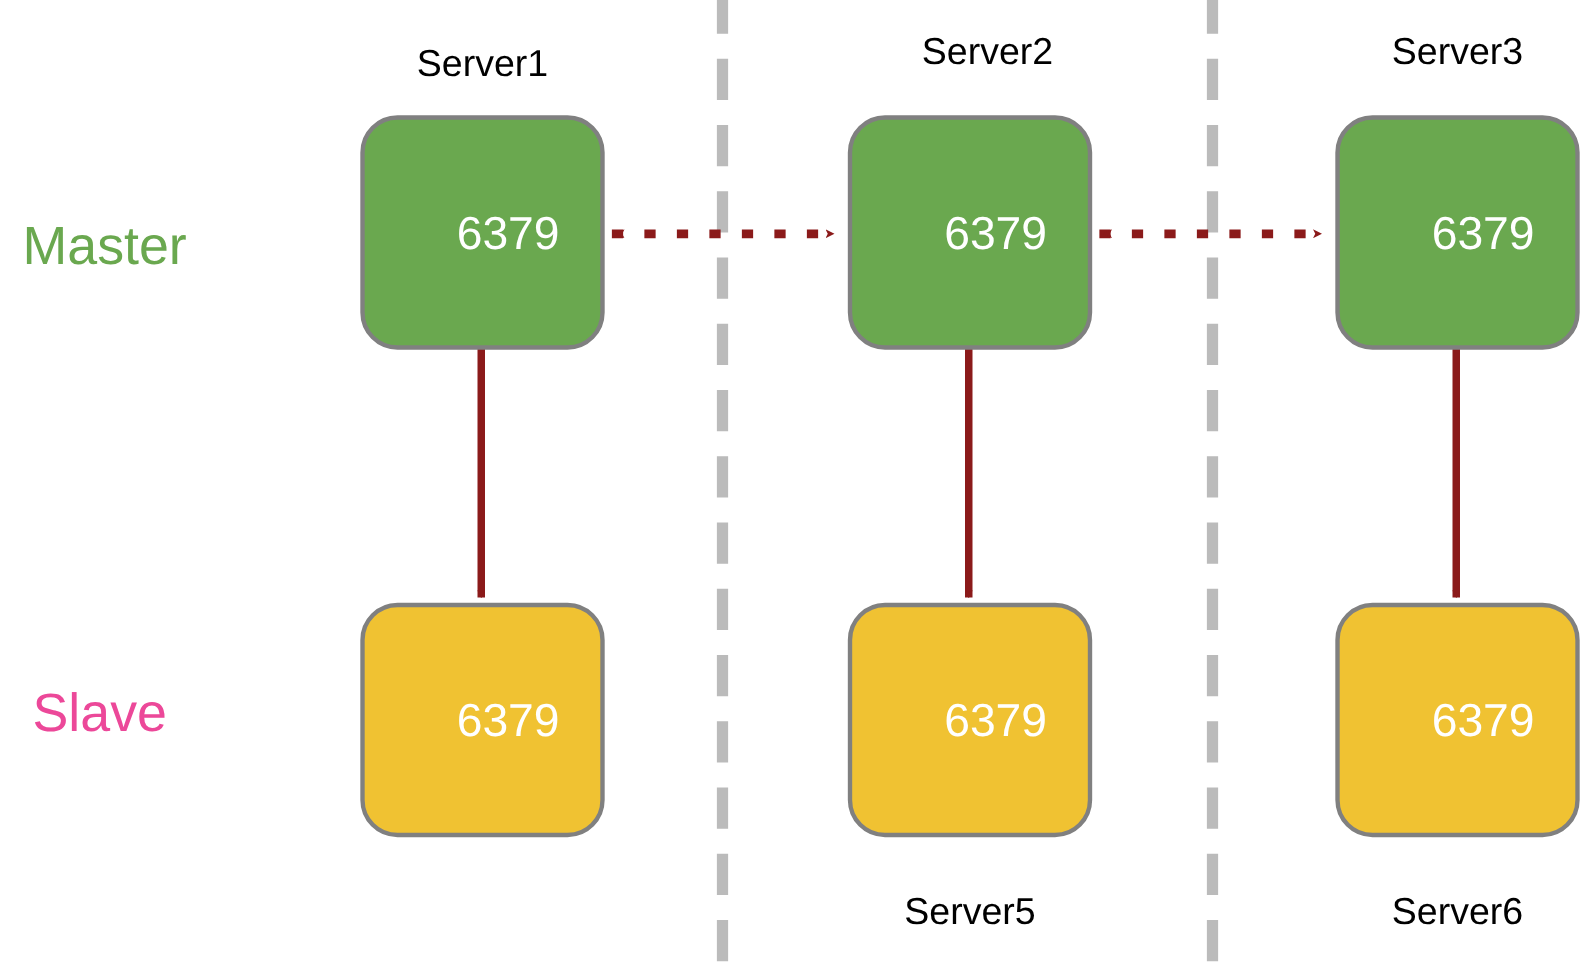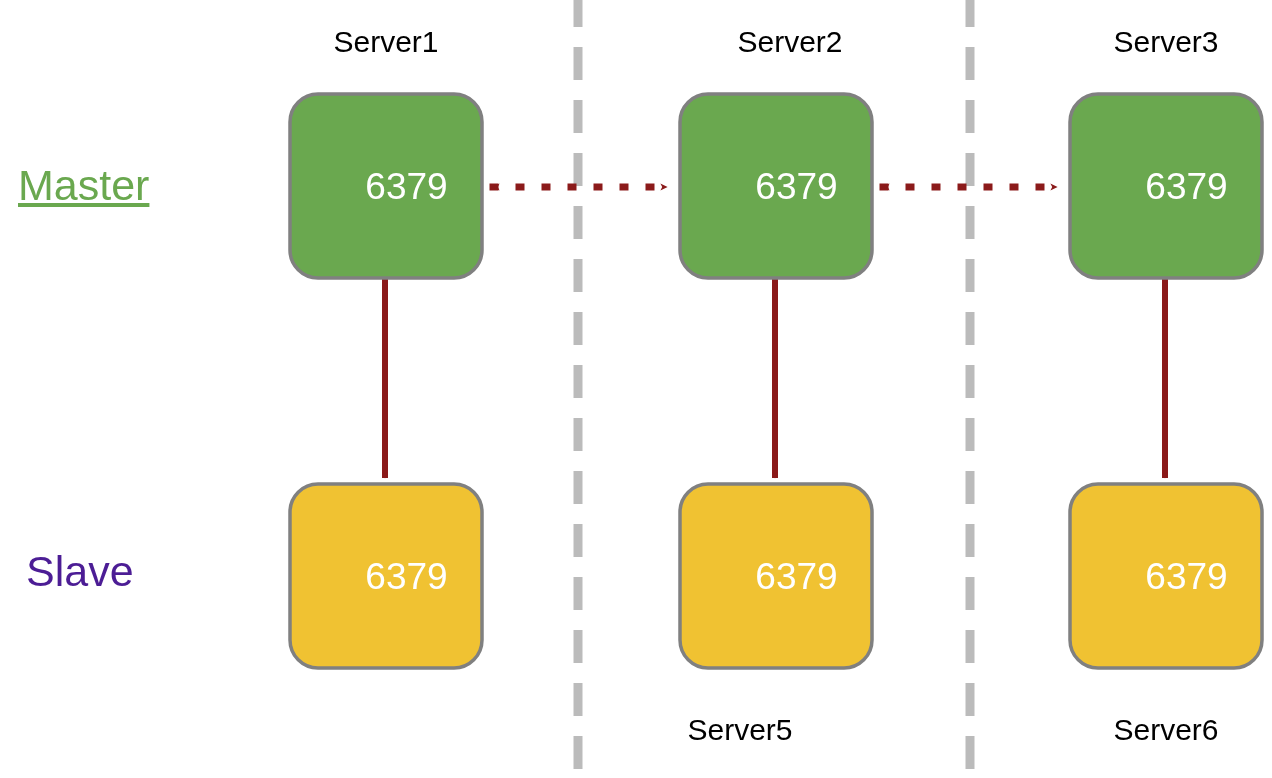--- a/index.html
+++ b/index.html
@@ -29,22 +29,21 @@
   
   .row-label {
     position: absolute;
     font-size: 43px;
     line-height: 43px;
     white-space: nowrap;
     letter-spacing: 0px;
   }
   .row-label.master {
     left: 18px;
-    top: 164px;
-    text-decoration: underline;
+    top: 176px;
   }
   .row-label.slave {
     left: 26px;
     top: 550px;
   }
 
   .server-caption {
     position: absolute;
     font-size: 30px;
     line-height: 30px;
@@ -107,27 +106,27 @@
     </g>
 
     <g>
       <rect x="290" y="484" width="192" height="184" rx="28" ry="28" fill="#f0c232" stroke="#808080" stroke-width="3.5"></rect>
       <rect x="680" y="484" width="192" height="184" rx="28" ry="28" fill="#f0c232" stroke="#808080" stroke-width="3.5"></rect>
       <rect x="1070" y="484" width="192" height="184" rx="28" ry="28" fill="#f0c232" stroke="#808080" stroke-width="3.5"></rect>
     </g>
   </svg>
 
   <div class="row-label master" style="color:#6aa84f">Master</div>
-  <div class="row-label slave" style="color:#4c1d95">Slave</div>
+  <div class="row-label slave" style="color:#ec4899">Slave</div>
 
-  <div class="server-caption" style="left:271px; top:27px;">Server1</div>
+  <div class="server-caption" style="left:271px; top:37px;">Server1</div>
   <div class="server-caption" style="left:675px; top:27px;">Server2</div>
   <div class="server-caption" style="left:1051px; top:27px;">Server3</div>
 
-  <div class="server-caption" style="left:625px; top:715px;">Server5</div>
+  <div class="server-caption" style="left:661px; top:715px;">Server5</div>
   <div class="server-caption" style="left:1051px; top:715px;">Server6</div>
 
   <div class="port-text" style="left:289px; top:168px;">6379</div>
   <div class="port-text" style="left:679px; top:168px;">6379</div>
   <div class="port-text" style="left:1069px; top:168px;">6379</div>
 
   <div class="port-text" style="left:289px; top:558px;">6379</div>
   <div class="port-text" style="left:679px; top:558px;">6379</div>
   <div class="port-text" style="left:1069px; top:558px;">6379</div>
 

